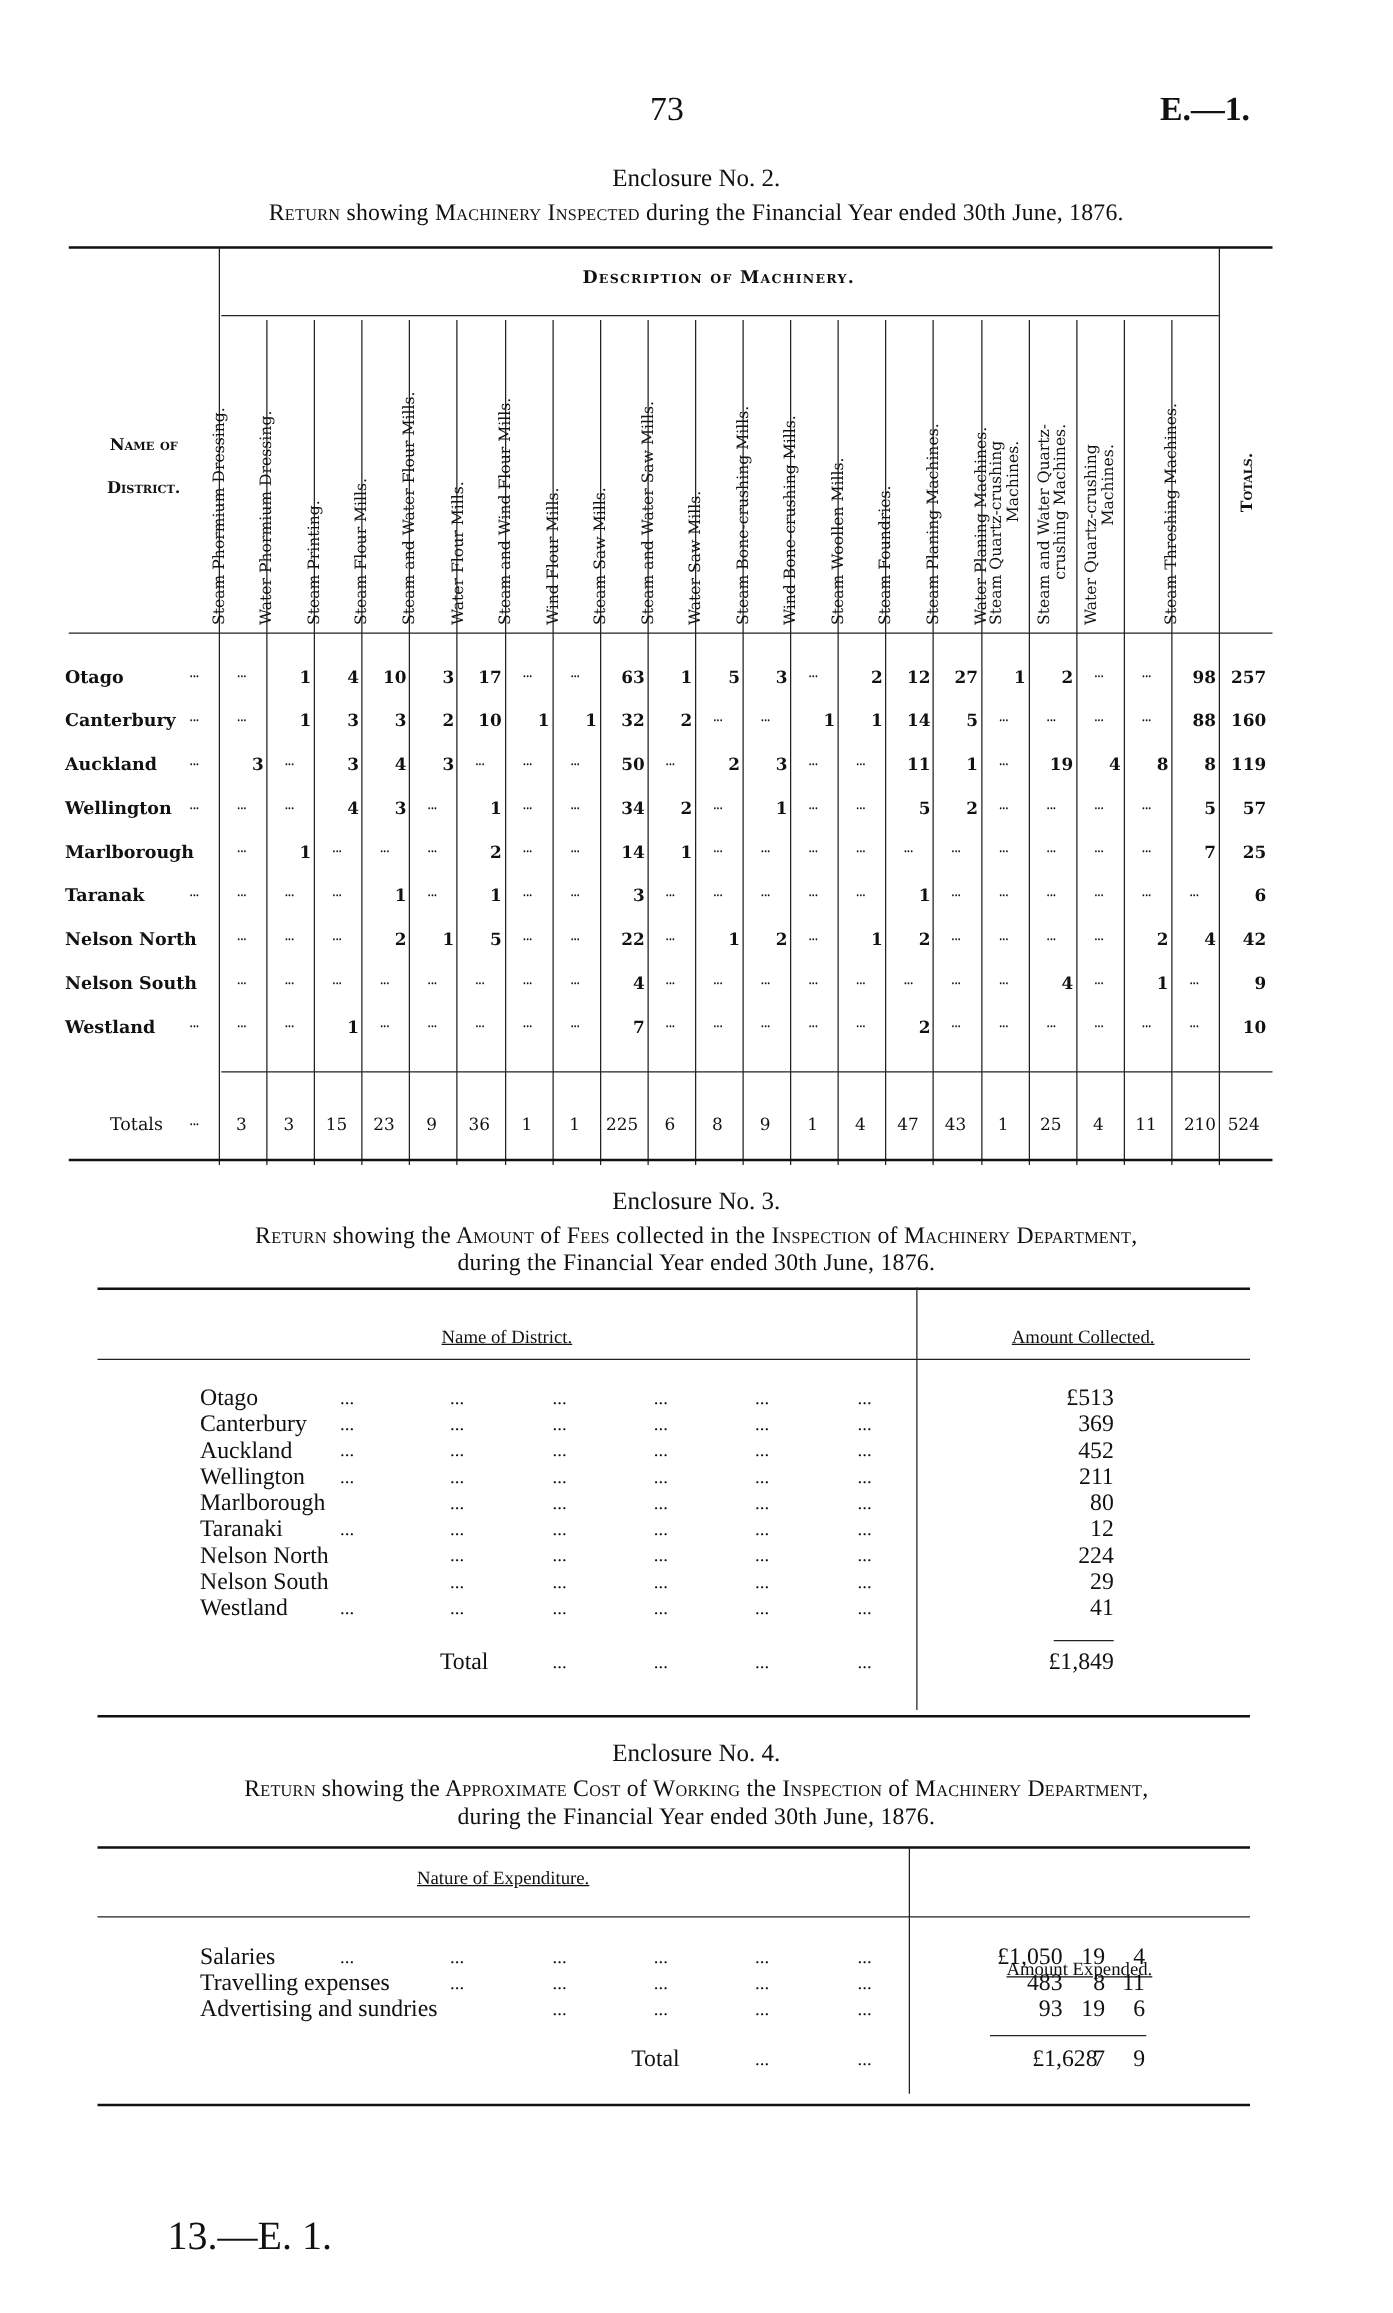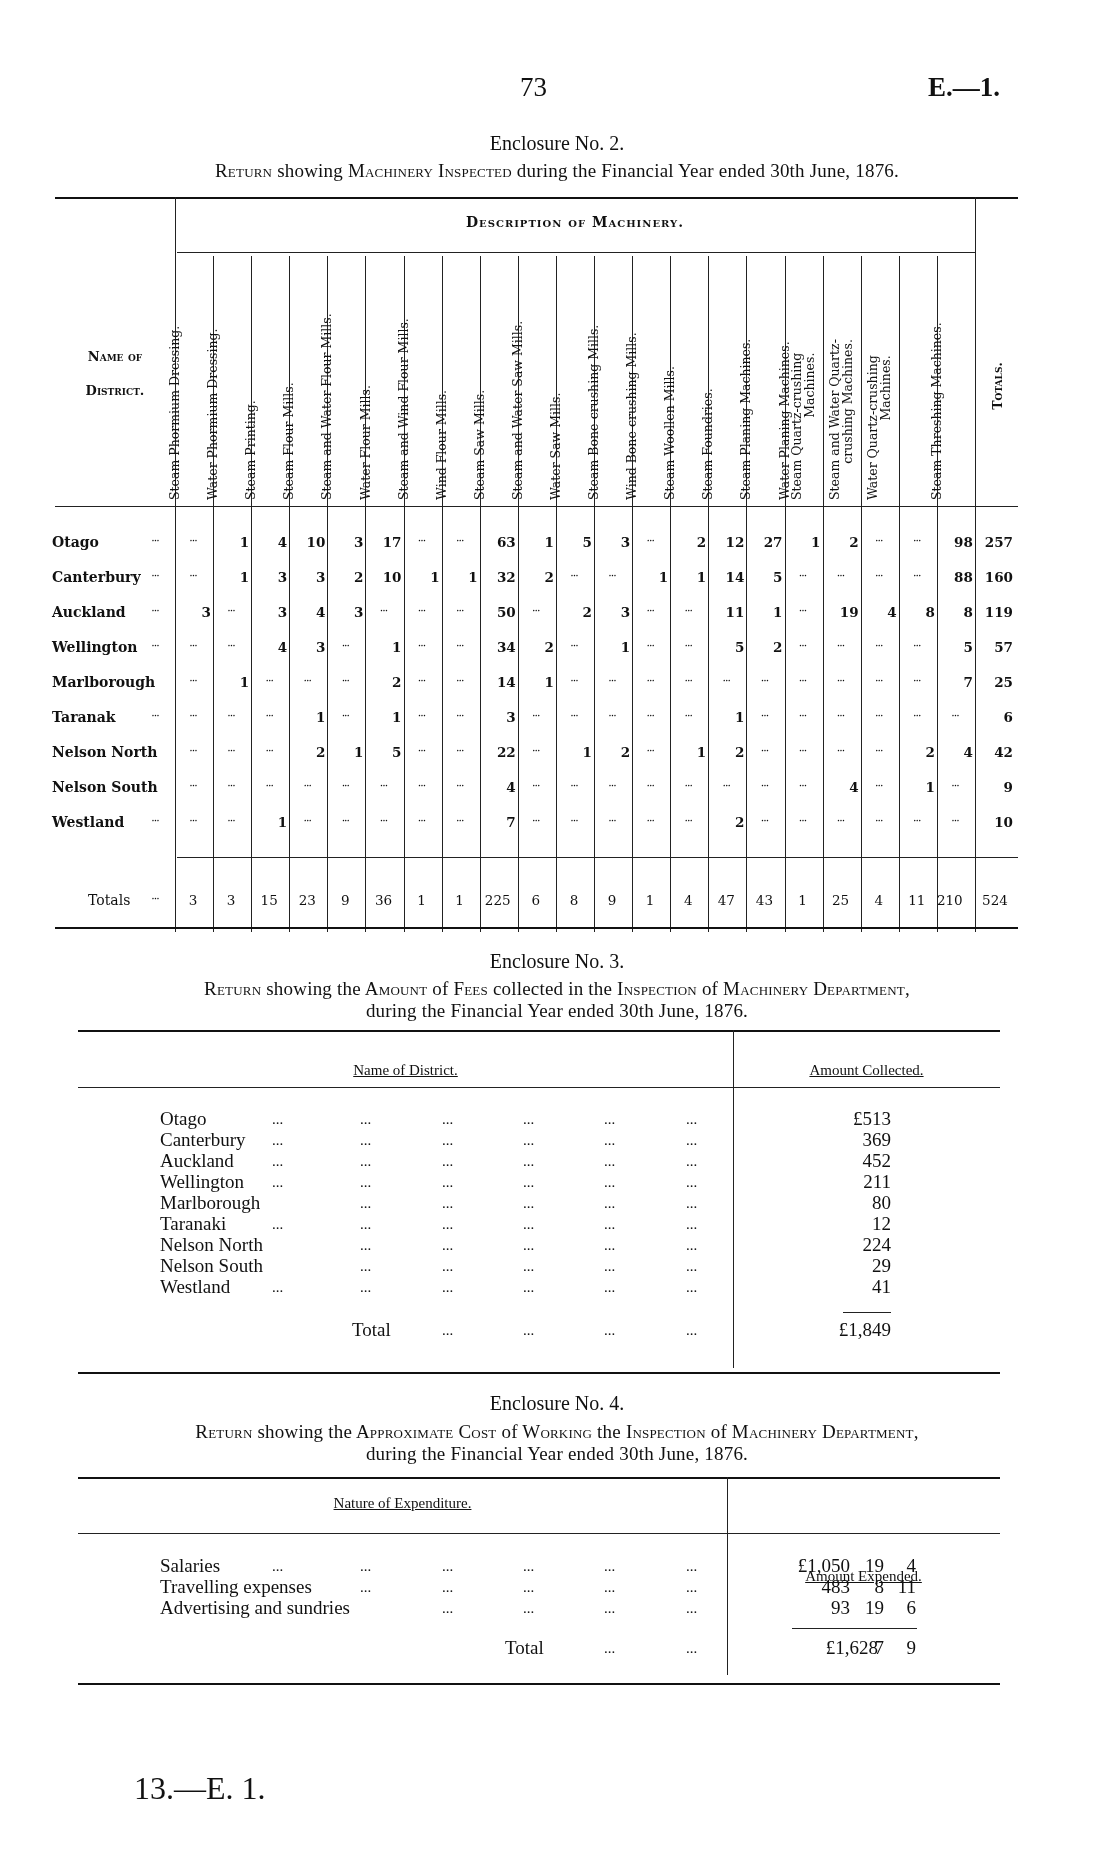--- a/index.html
+++ b/index.html
@@ -408,21 +408,21 @@
       <div class="cell" style="left: 555.952px; top: 890px; font-weight: normal; text-align: center;">8</div>
       <div class="cell" style="left: 594.048px; top: 890px; font-weight: normal; text-align: center;">9</div>
       <div class="cell" style="left: 632.143px; top: 890px; font-weight: normal; text-align: center;">1</div>
       <div class="cell" style="left: 670.238px; top: 890px; font-weight: normal; text-align: center;">4</div>
       <div class="cell" style="left: 708.333px; top: 890px; font-weight: normal; text-align: center;">47</div>
       <div class="cell" style="left: 746.429px; top: 890px; font-weight: normal; text-align: center;">43</div>
       <div class="cell" style="left: 784.524px; top: 890px; font-weight: normal; text-align: center;">1</div>
       <div class="cell" style="left: 822.619px; top: 890px; font-weight: normal; text-align: center;">25</div>
       <div class="cell" style="left: 860.714px; top: 890px; font-weight: normal; text-align: center;">4</div>
       <div class="cell" style="left: 898.81px; top: 890px; font-weight: normal; text-align: center;">11</div>
-      <div class="cell" style="left: 936.905px; top: 890px; font-weight: normal; text-align: left;">210</div>
+      <div class="cell" style="left: 936.905px; top: 890px; font-weight: normal; text-align: right;">210</div>
       <div class="cell" style="left: 977px; top: 890px; font-weight: normal; text-align: center;">524</div>
     </div>
   <div class="hline thick" style="left:55px; width:963px; top:927px;"></div>
 </div>
 
 <div class="abs encl-title center" style="left:0; width:1114px; top:950px;">Enclosure No. 3.</div>
 <div class="abs return-title center" style="left:0; width:1114px; top:978px; line-height:22px;">
   <div id="e3title1"><span style="font-variant: small-caps;">Return</span><span> showing</span><span> the</span><span style="font-variant: small-caps;"> Amount</span><span> of</span><span style="font-variant: small-caps;"> Fees</span><span> collected</span><span> in</span><span> the</span><span style="font-variant: small-caps;"> Inspection</span><span> of</span><span style="font-variant: small-caps;"> Machinery</span><span style="font-variant: small-caps;"> Department,</span></div>
   <div>during the Financial Year ended 30th June, 1876.</div>
 </div>

